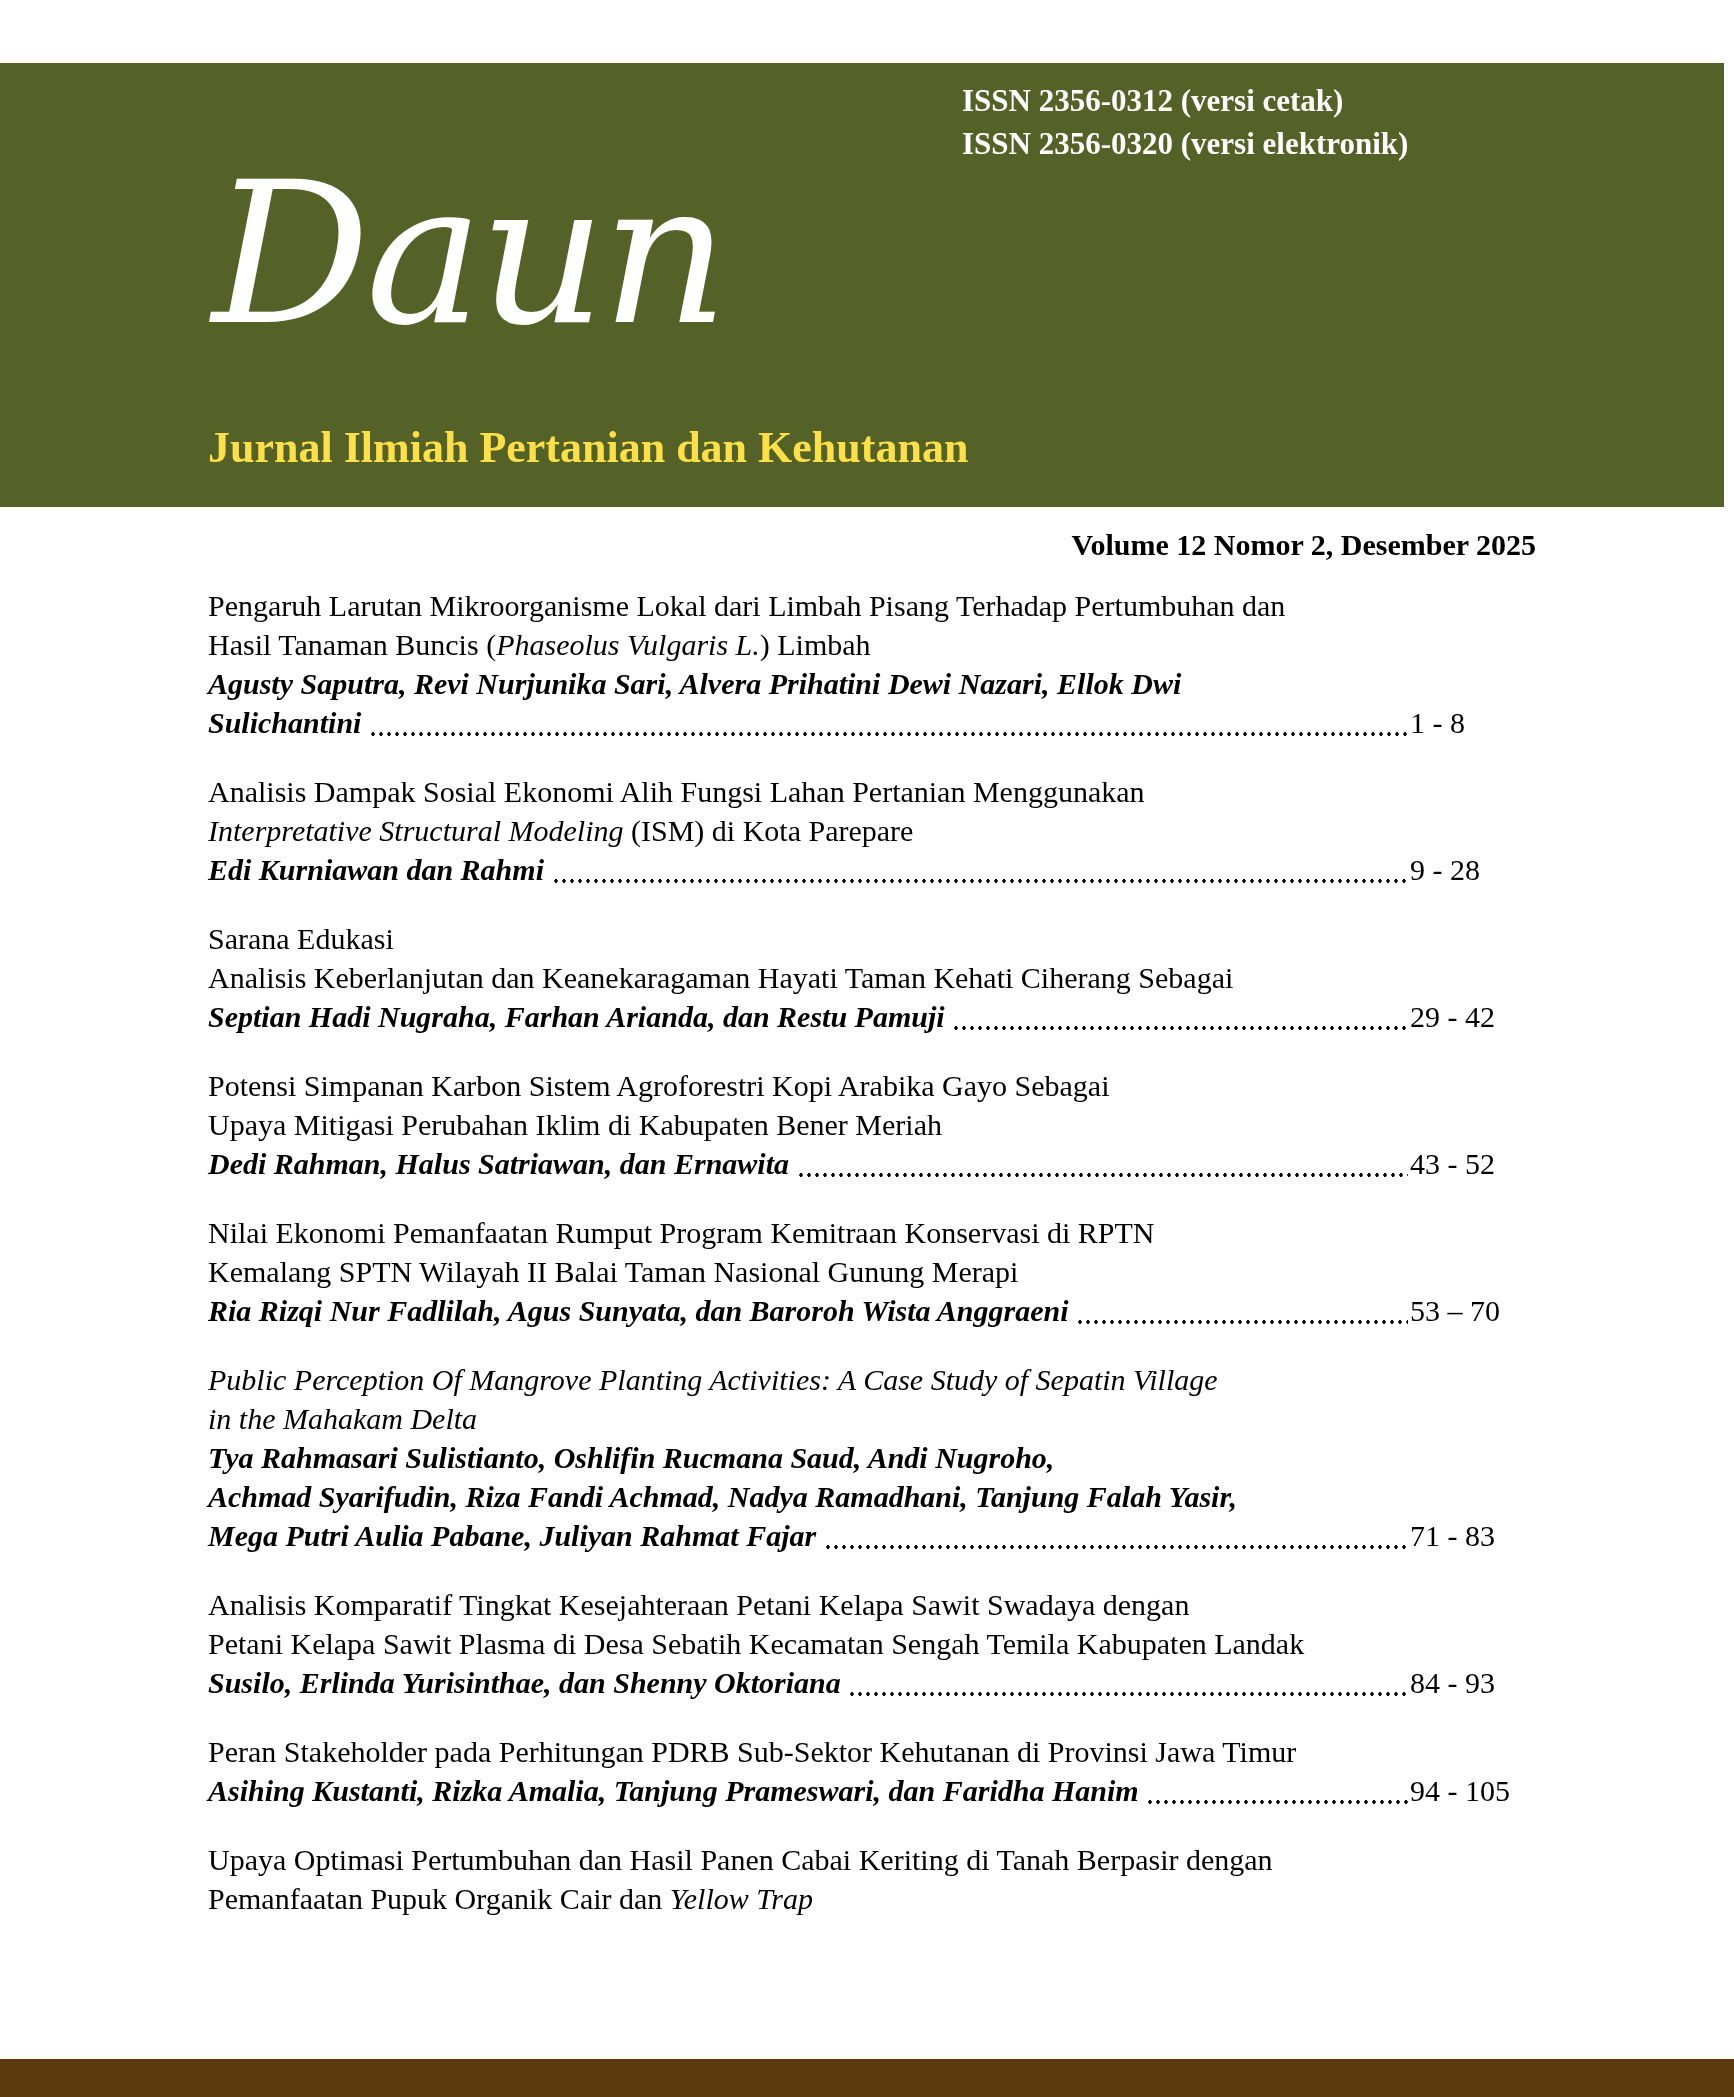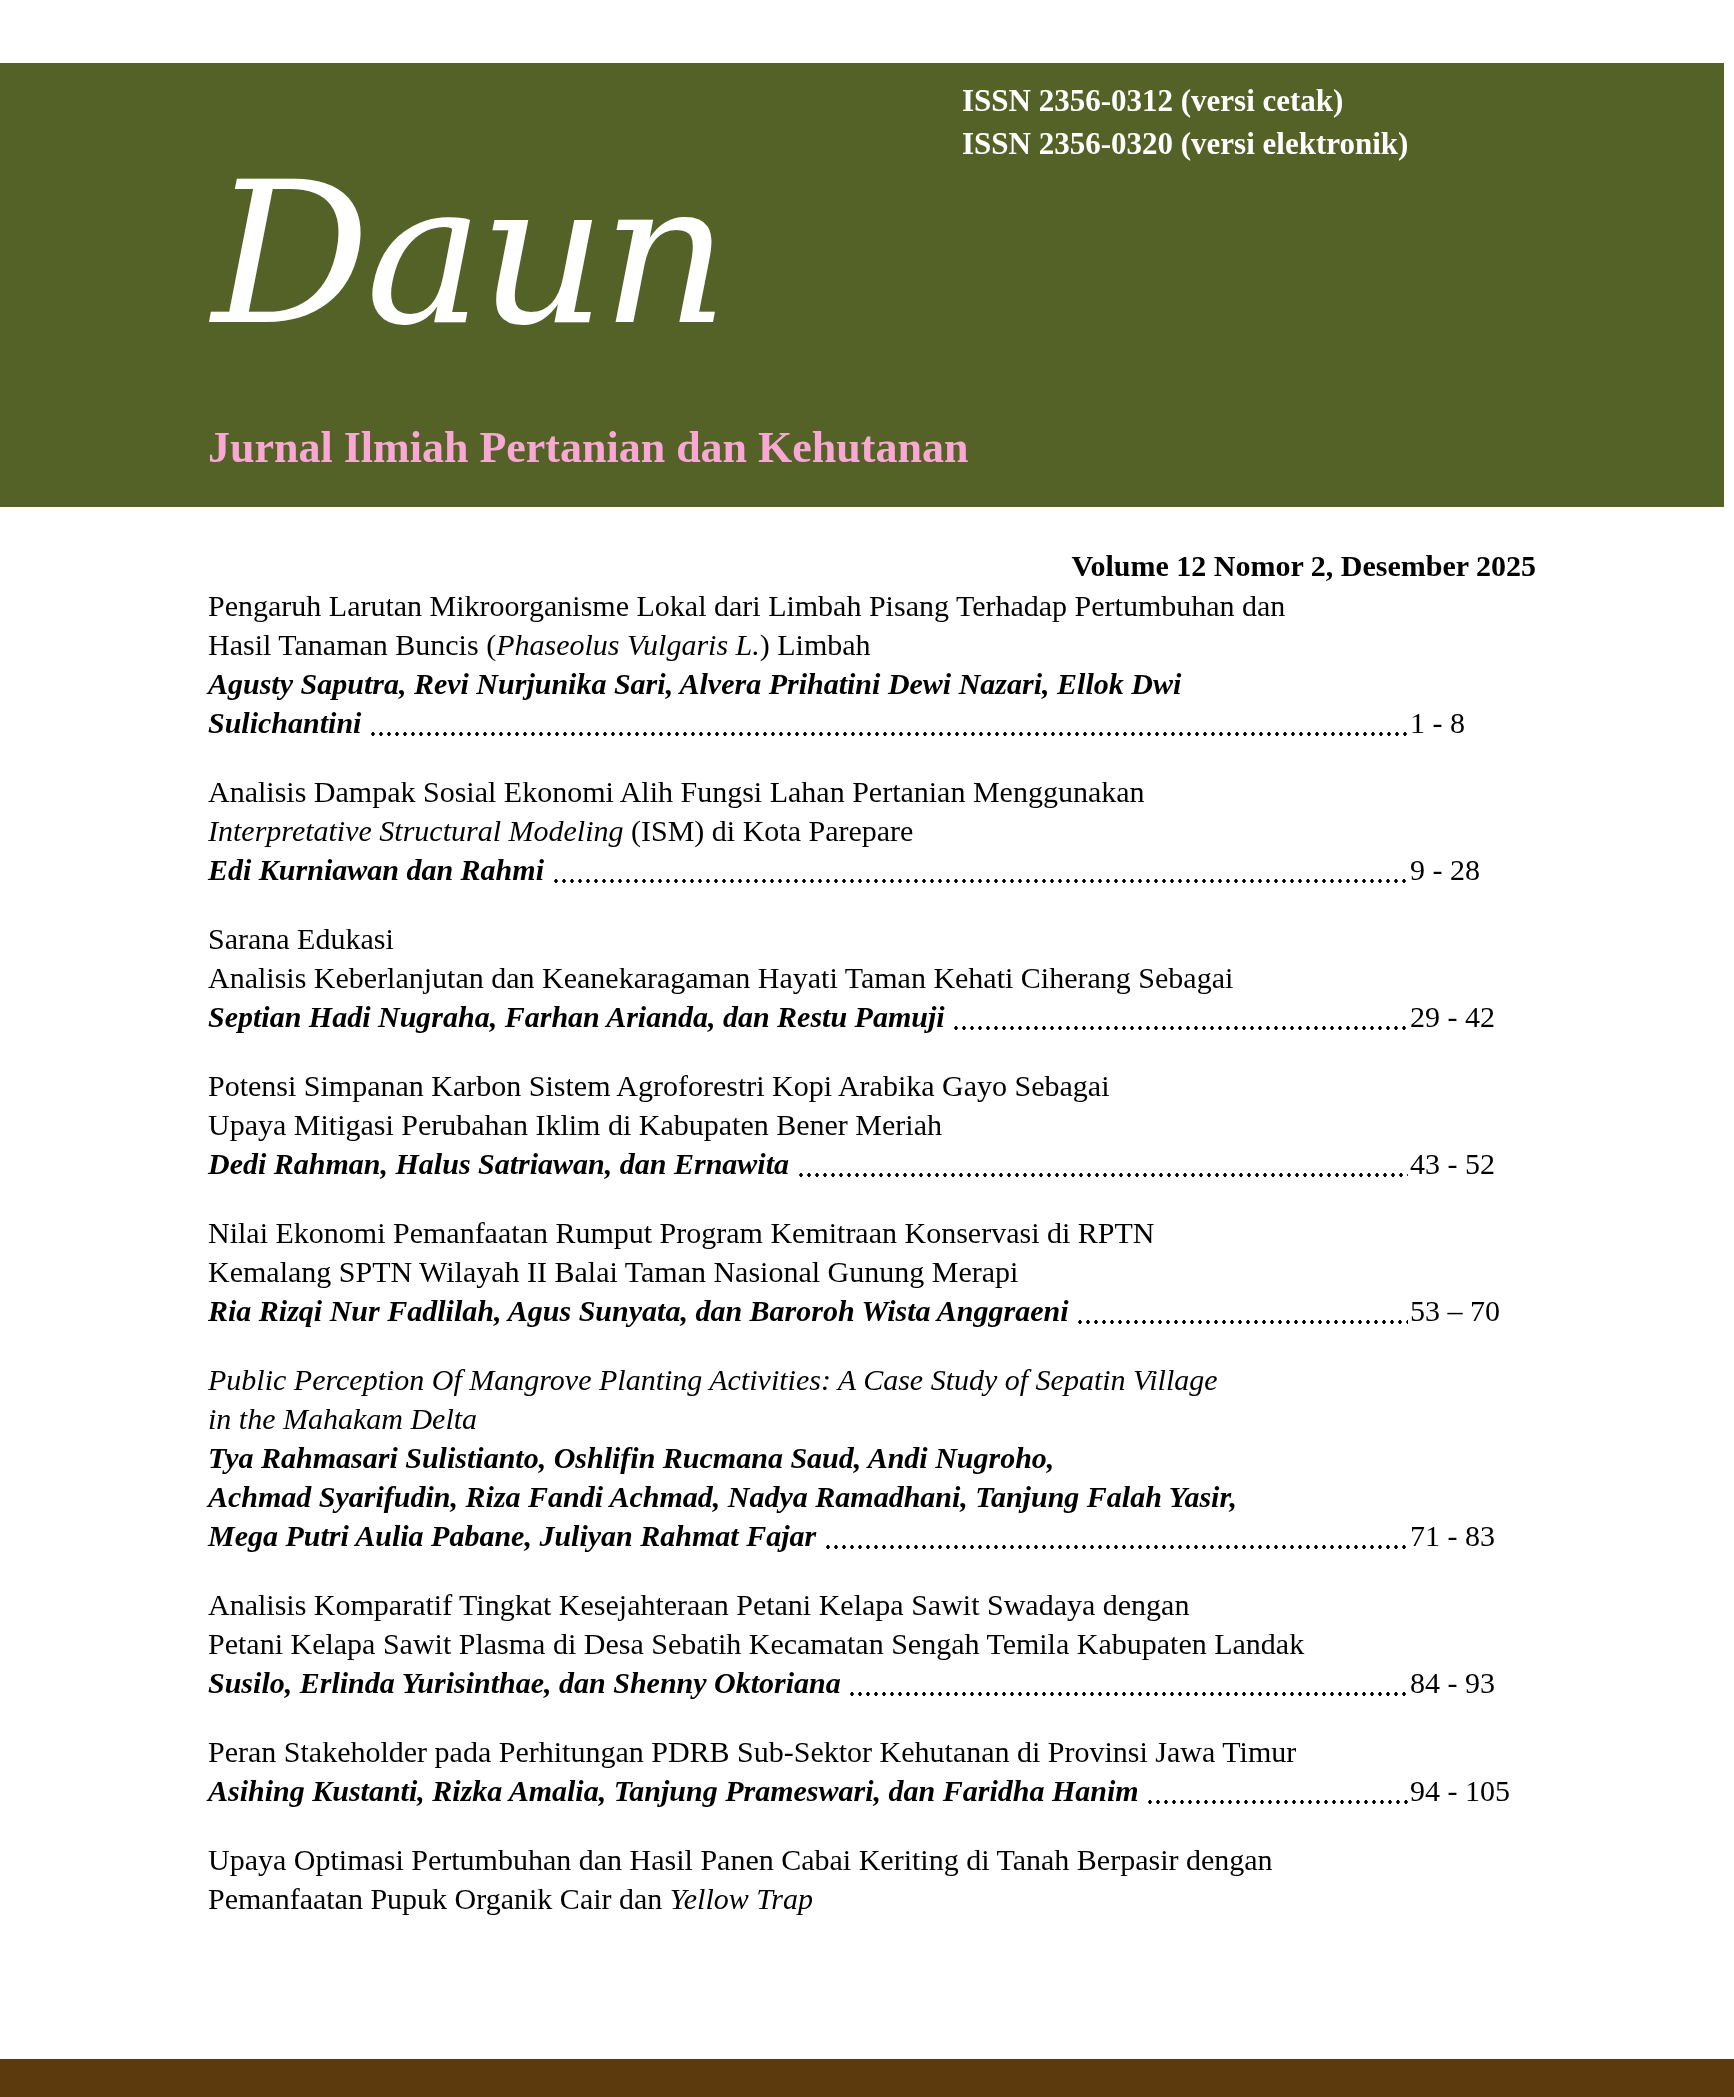--- a/index.html
+++ b/index.html
@@ -24,26 +24,26 @@
   .logo{
     position:absolute;left:212px;top:88px;
     color:#fff;
     font-family:"DejaVu Serif",serif;
     font-style:italic;
     font-size:197px;line-height:1.05;
     letter-spacing:-4.2px;
   }
   .subtitle{
     position:absolute;left:208px;top:359px;
-    color:#f9a8d4;font-weight:bold;font-size:44px;line-height:1.2;
+    color:#fde047;font-weight:bold;font-size:44px;line-height:1.2;
     white-space:nowrap;
   }
   
   .volume{
-    position:absolute;right:199px;top:549px;
+    position:absolute;right:199px;top:528px;
     font-weight:bold;font-size:30px;white-space:nowrap;
   }
   
   .toc{
     position:absolute;left:208px;top:586px;width:1328px;
     font-size:30px;line-height:39px;
   }
   .toc-entry{margin-bottom:30px;}
   .title-line{font-weight:normal;font-style:normal;}
   .it{font-style:italic;}

